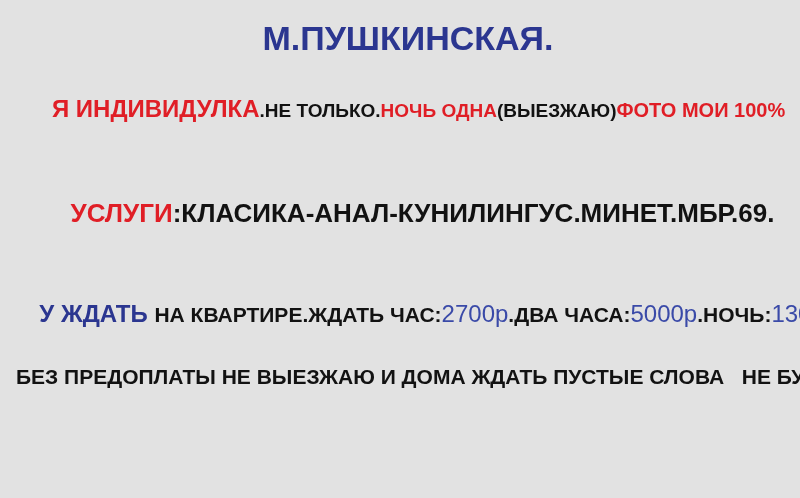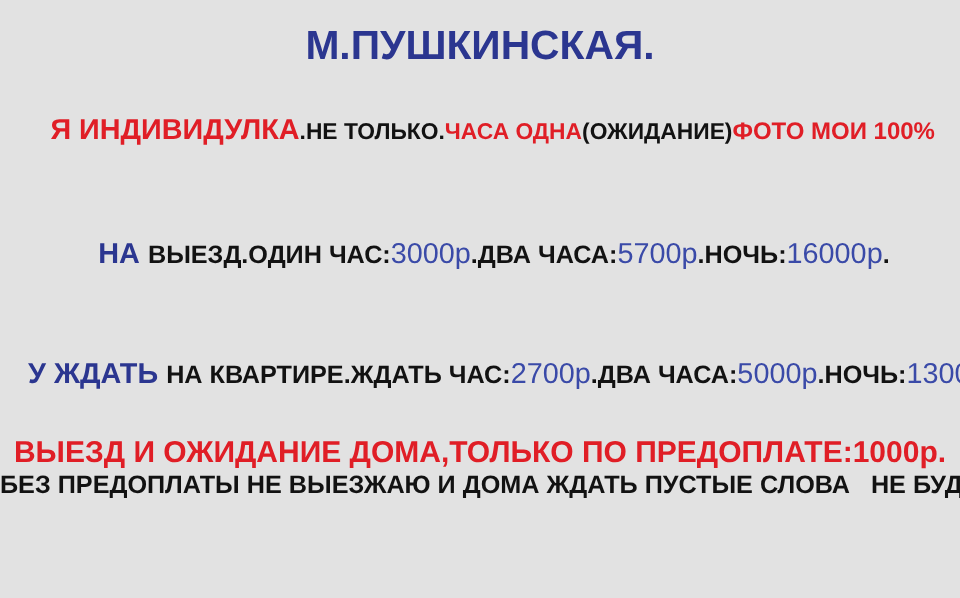--- a/index.html
+++ b/index.html
@@ -5,21 +5,21 @@
   html,body{margin:0;padding:0;background:#888;}
   .poster{
     width:800px;height:498px;
     background:var(--bg,#e2e2e2);
     font-family:"Liberation Sans",sans-serif;
     font-weight:700;
     text-align:center;
     overflow:hidden;
     margin:0 auto;
   }
-  .line{white-space:pre;}
+  .line{white-space:pre;margin-left:16px;}
   .l-title{font-size:34px;line-height:40px;padding-top:18px;color:var(--navy);letter-spacing:0px;}
   .l-intro{line-height:34px;font-size:19px;}
   .l-services{line-height:34px;font-size:26px;color:var(--black);}
   .l-outcall,.l-incall{line-height:33px;font-size:21px;color:var(--black);}
   .l-prepay-rule{line-height:30px;font-size:25px;color:var(--red);}
   .l-prepay-note{line-height:26px;font-size:21px;color:var(--black);}
 
   .t-red{color:var(--red);}
   .t-black{color:var(--black);}
   .t-navy{color:var(--navy);}
@@ -30,29 +30,28 @@
   .s26{font-size:20px;}
 </style>
 </head>
 <body>
 
 <div class="poster">
 
   <div class="line l-title">М.ПУШКИНСКАЯ.</div>
 
   <div class="line l-intro">
-    <span class="t-red s25">Я ИНДИВИДУЛКА</span><span class="t-black s19">.НЕ ТОЛЬКО.</span><span class="t-red s19">ЧАСА ОДНА</span><span class="t-black s19">(ОЖИДАНИЕ)</span><span class="t-red s26">ФОТО МОИ 100%</span>
+    <span class="t-red s25">Я ИНДИВИДУЛКА</span><span class="t-black s19">.НЕ ТОЛЬКО.</span><span class="t-red s19">НОЧЬ ОДНА</span><span class="t-black s19">(ВЫЕЗЖАЮ)</span><span class="t-red s26">ФОТО МОИ 100%</span>
   </div>
 
+  <div class="line l-services">
+    <span class="t-red">УСЛУГИ</span><span class="t-black">:КЛАСИКА-АНАЛ-КУНИЛИНГУС.МИНЕТ.МБР.69.</span>
+  </div>
 
-  <div class="line l-outcall">
-    <span class="t-navy s24">НА </span><span>ВЫЕЗД.ОДИН ЧАС:</span><span class="t-price s25">3000р</span><span>.ДВА ЧАСА:</span><span class="t-price s25">5700р</span><span>.НОЧЬ:</span><span class="t-price s25">16000р</span><span>.</span>
-  </div>
 
   <div class="line l-incall">
     <span class="t-navy s24">У ЖДАТЬ </span><span>НА КВАРТИРЕ.ЖДАТЬ ЧАС:</span><span class="t-price s25">2700р</span><span>.ДВА ЧАСА:</span><span class="t-price s25">5000р</span><span>.НОЧЬ:</span><span class="t-price s25">13000р</span>
   </div>
 
-  <div class="line l-prepay-rule">ВЫЕЗД И ОЖИДАНИЕ ДОМА,ТОЛЬКО ПО ПРЕДОПЛАТЕ:1000р.</div>
 
   <div class="line l-prepay-note">БЕЗ ПРЕДОПЛАТЫ НЕ ВЫЕЗЖАЮ И ДОМА ЖДАТЬ ПУСТЫЕ СЛОВА   НЕ БУДУ.</div>
 
 </div>
 
 </body></html>

